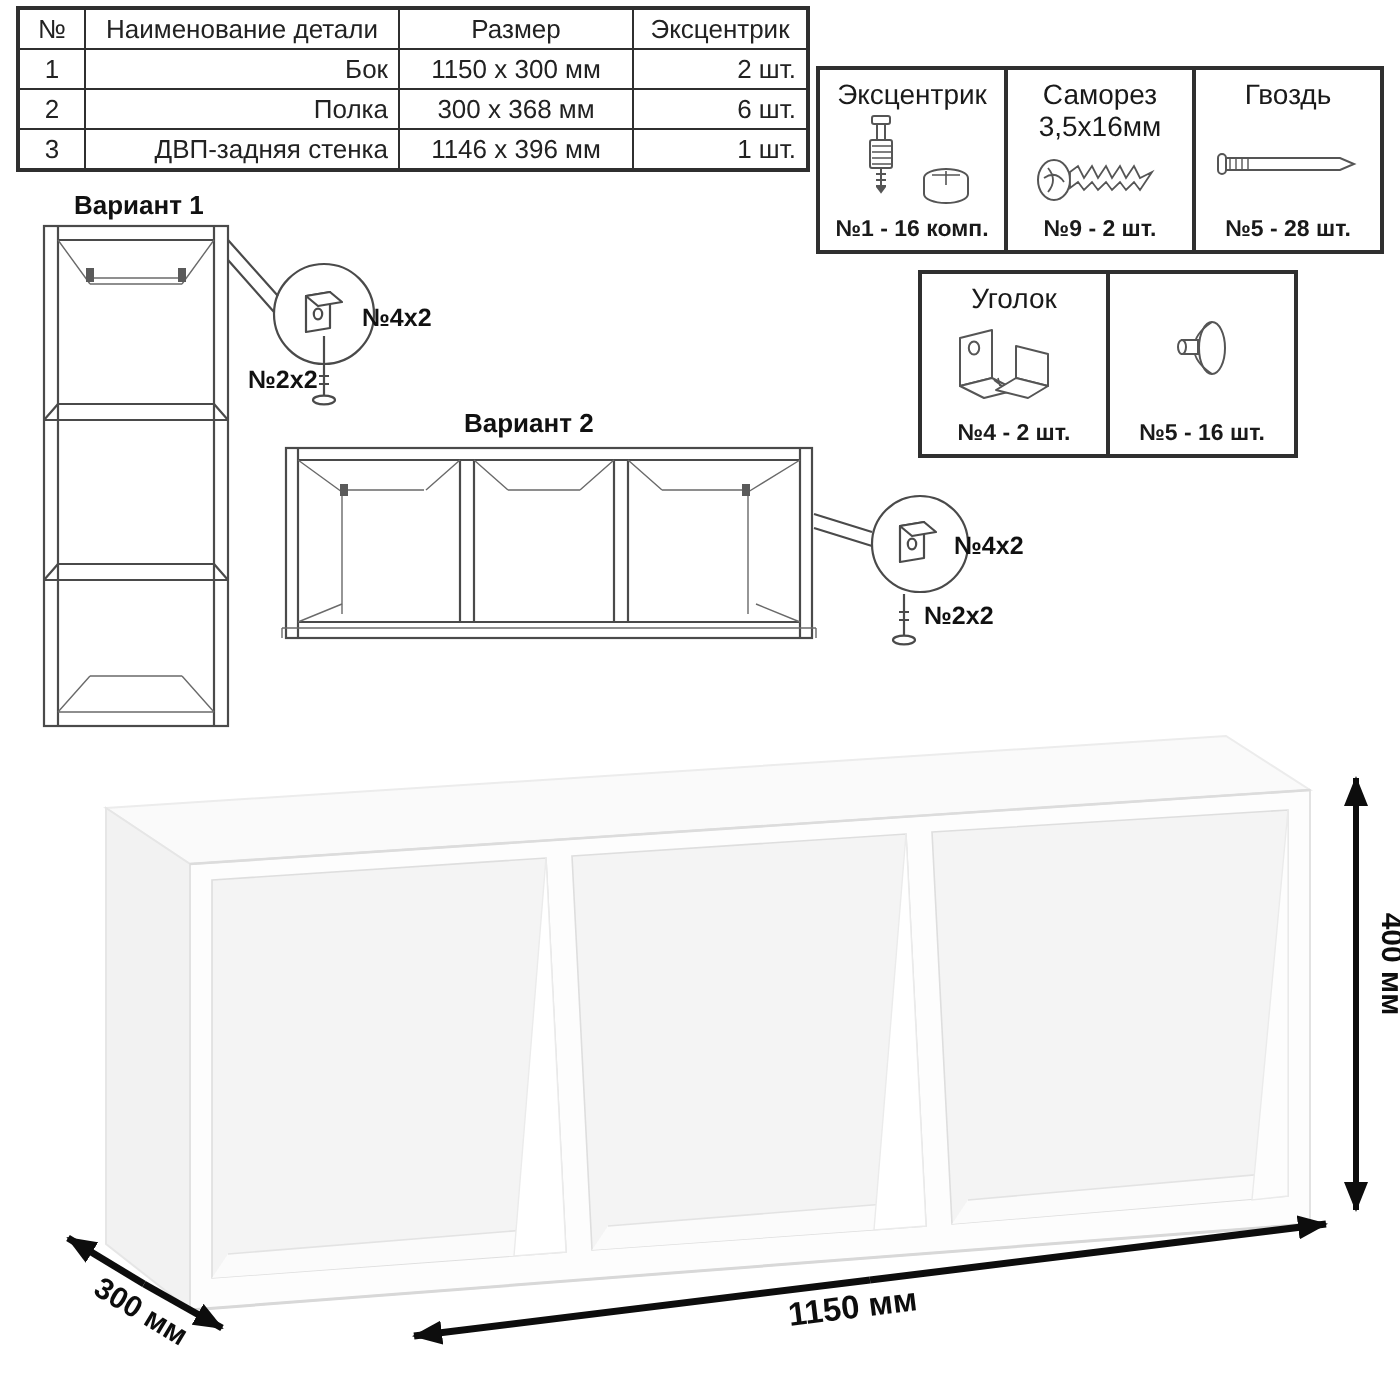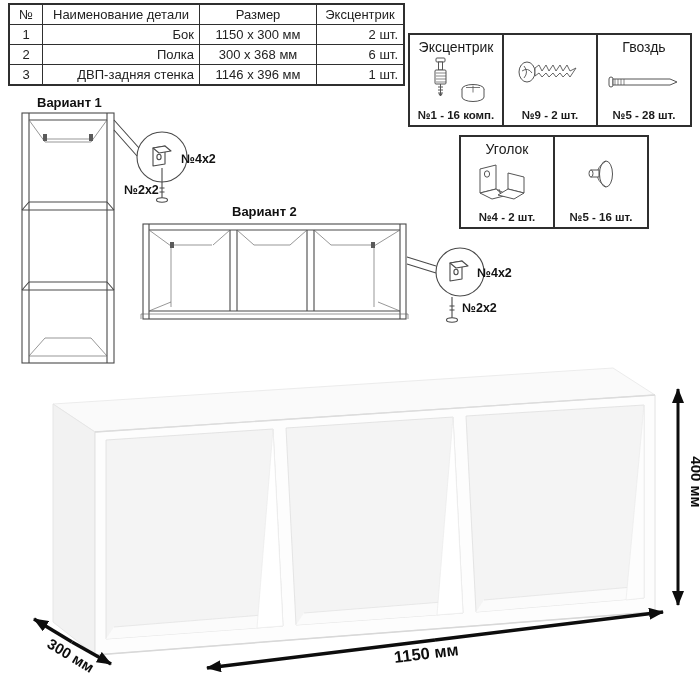--- a/index.html
+++ b/index.html
@@ -85,20 +85,21 @@
             <path d="M23.5,28 V40 M21,31 h5 M21,34 h5 M21,37 h5 M23.5,40 l-1.5,-2 h3 z" fill="none"></path>
             <ellipse cx="56" cy="33" rx="11" ry="4.5"></ellipse>
             <path d="M45,33 v8 a11,4.5 0 0 0 22,0 v-8" fill="#fff"></path>
             <path d="M49,31.5 h14 M56,29.5 v7" stroke-width="0.8" fill="none"></path>
           </g>
         </svg>
       </div>
       <div class="hw-count">№1 - 16 комп.</div>
     </div>
     <div class="hw-cell">
+      <div class="hw-title">Саморез 3,5х16мм</div>
       <div class="hw-icon">
         <svg width="78" height="34" viewBox="0 0 78 34">
           <g stroke="#555" fill="#fff" stroke-width="1">
             <ellipse cx="16" cy="17" rx="8" ry="10"></ellipse>
             <path d="M13,11 q5,6 0,12 M11,16 q6,-4 10,2" fill="none" stroke-width="0.9"></path>
             <path d="M24,13 l4,-3 3,6 4,-6 3,6 4,-6 3,6 4,-6 3,6 4,-6 3,6 6,-3 -6,9 -3,-4 -4,4 -3,-4 -4,4 -3,-4 -4,4 -3,-4 -4,4 -3,-4 -4,3 z" fill="#fff" stroke-width="0.9"></path>
           </g>
         </svg>
       </div>
       <div class="hw-count">№9 - 2 шт.</div>

